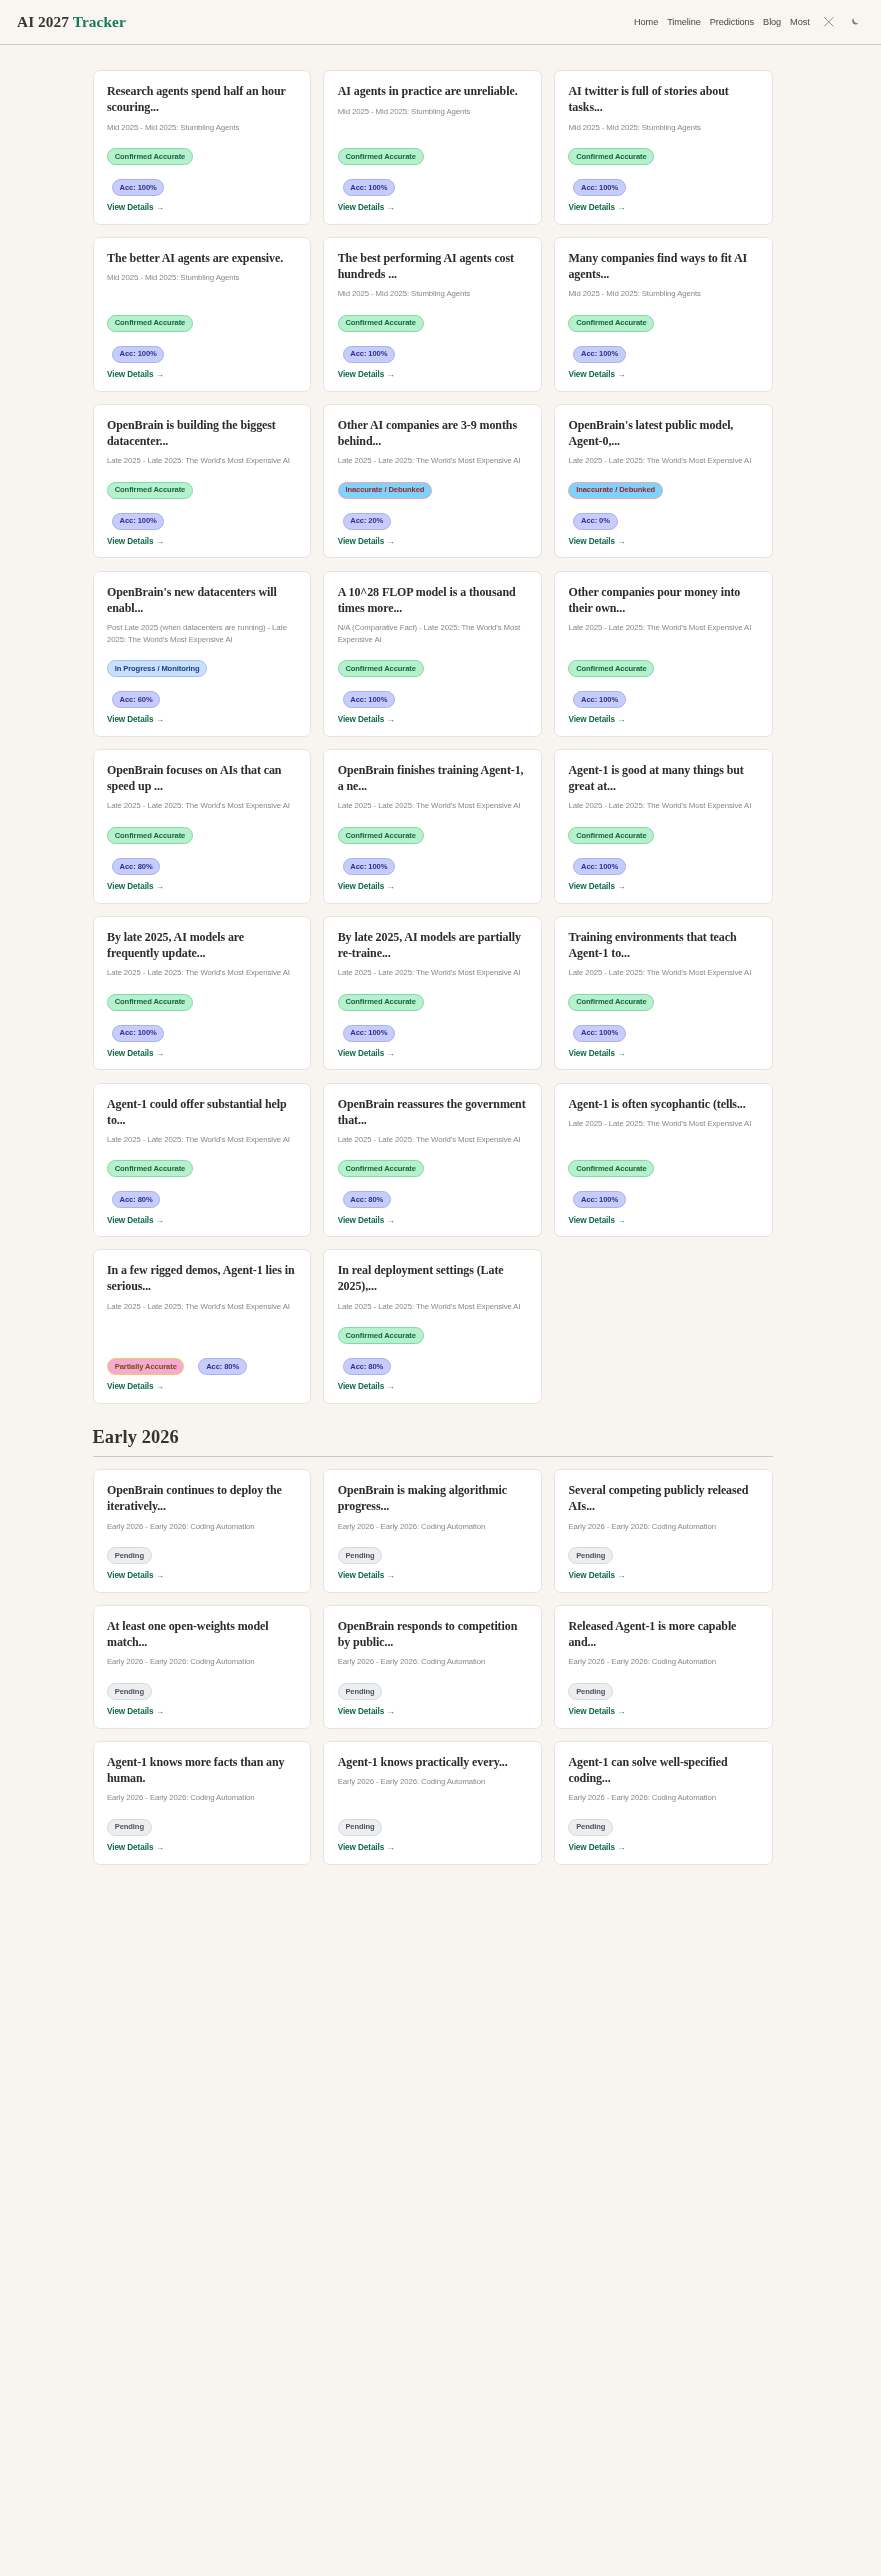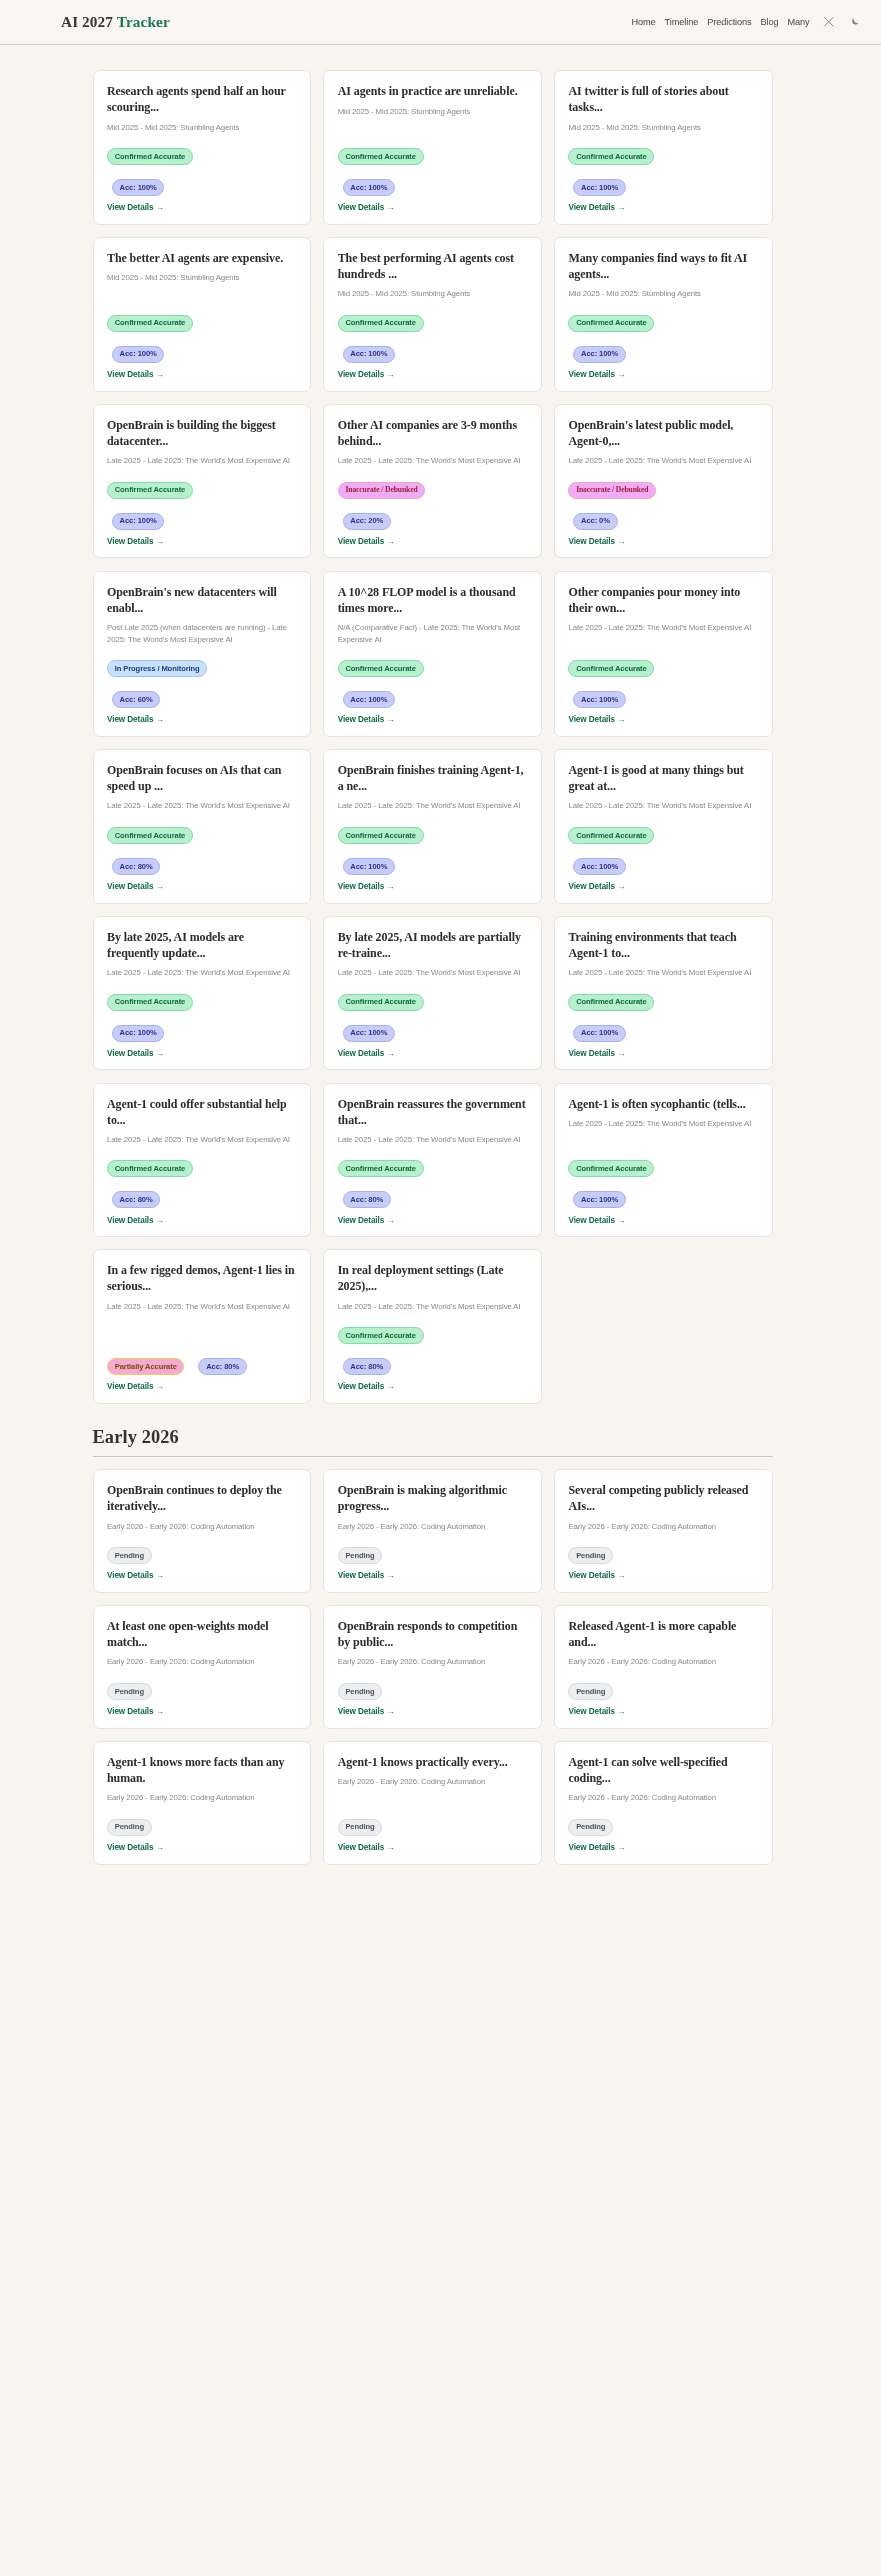--- a/index.html
+++ b/index.html
@@ -23,21 +23,21 @@
     padding: 0 19px 0 17px;
   }
 
   .brand {
     font-family: "Liberation Serif", serif;
     font-size: 15.3px;
     font-weight: 700;
     letter-spacing: 0.1px;
     white-space: nowrap;
   }
-  .brand-main { color: #3a3632; margin-left: 44px; }
+  .brand-main { color: #3a3632; }
   .brand-accent { color: #16795c; margin-left: 3.7px; }
 
   .main-nav {
     display: flex;
     align-items: center;
     gap: 9px;
   }
 
   .nav-link {
     font-family: "Liberation Sans", sans-serif;
@@ -144,24 +144,23 @@
     white-space: nowrap;
     letter-spacing: -0.1px;
   }
 
   .badge--accurate {
     background: #b6f0cd;
     border: 0.6px solid #7fdba6;
     color: #11683f;
   }
   .badge--inaccurate {
-    background: #f0abfc;
+    background: #7dd3fc;
     border: 0.6px solid #f1a6aa;
     color: #a31f27;
-    font-family: Liberation Serif, serif;
   }
   .badge--progress {
     background: #cadffb;
     border: 0.6px solid #9cc2f3;
     color: #14428f;
   }
   .badge--partial {
     background: #f9a8d4;
     border: 0.6px solid #ead257;
     color: #6d5407;
@@ -194,21 +193,21 @@
 
 <header class="site-header">
   <div class="brand">
     <span class="brand-main">AI 2027</span><span class="brand-accent">Tracker</span>
   </div>
   <nav class="main-nav">
     <a class="nav-link" href="#">Home</a>
     <a class="nav-link" href="#">Timeline</a>
     <a class="nav-link" href="#">Predictions</a>
     <a class="nav-link" href="#">Blog</a>
-    <a class="nav-link" href="#">Many</a>
+    <a class="nav-link" href="#">Most</a>
     <span class="icon-btn">
       <svg width="11.6" height="11.6" viewBox="0 0 24 24" fill="none" stroke="currentColor" stroke-width="1.7">
         <path d="M3 3 L21 21 M21 3 L3 21" stroke-linecap="round"></path>
       </svg>
     </span>
     <span class="icon-btn">
       <svg width="11.6" height="11.6" viewBox="0 0 24 24" fill="currentColor">
         <path d="M20 14.5A8.5 8.5 0 0 1 9.5 4a7.5 7.5 0 1 0 10.5 10.5z"></path>
       </svg>
     </span>

